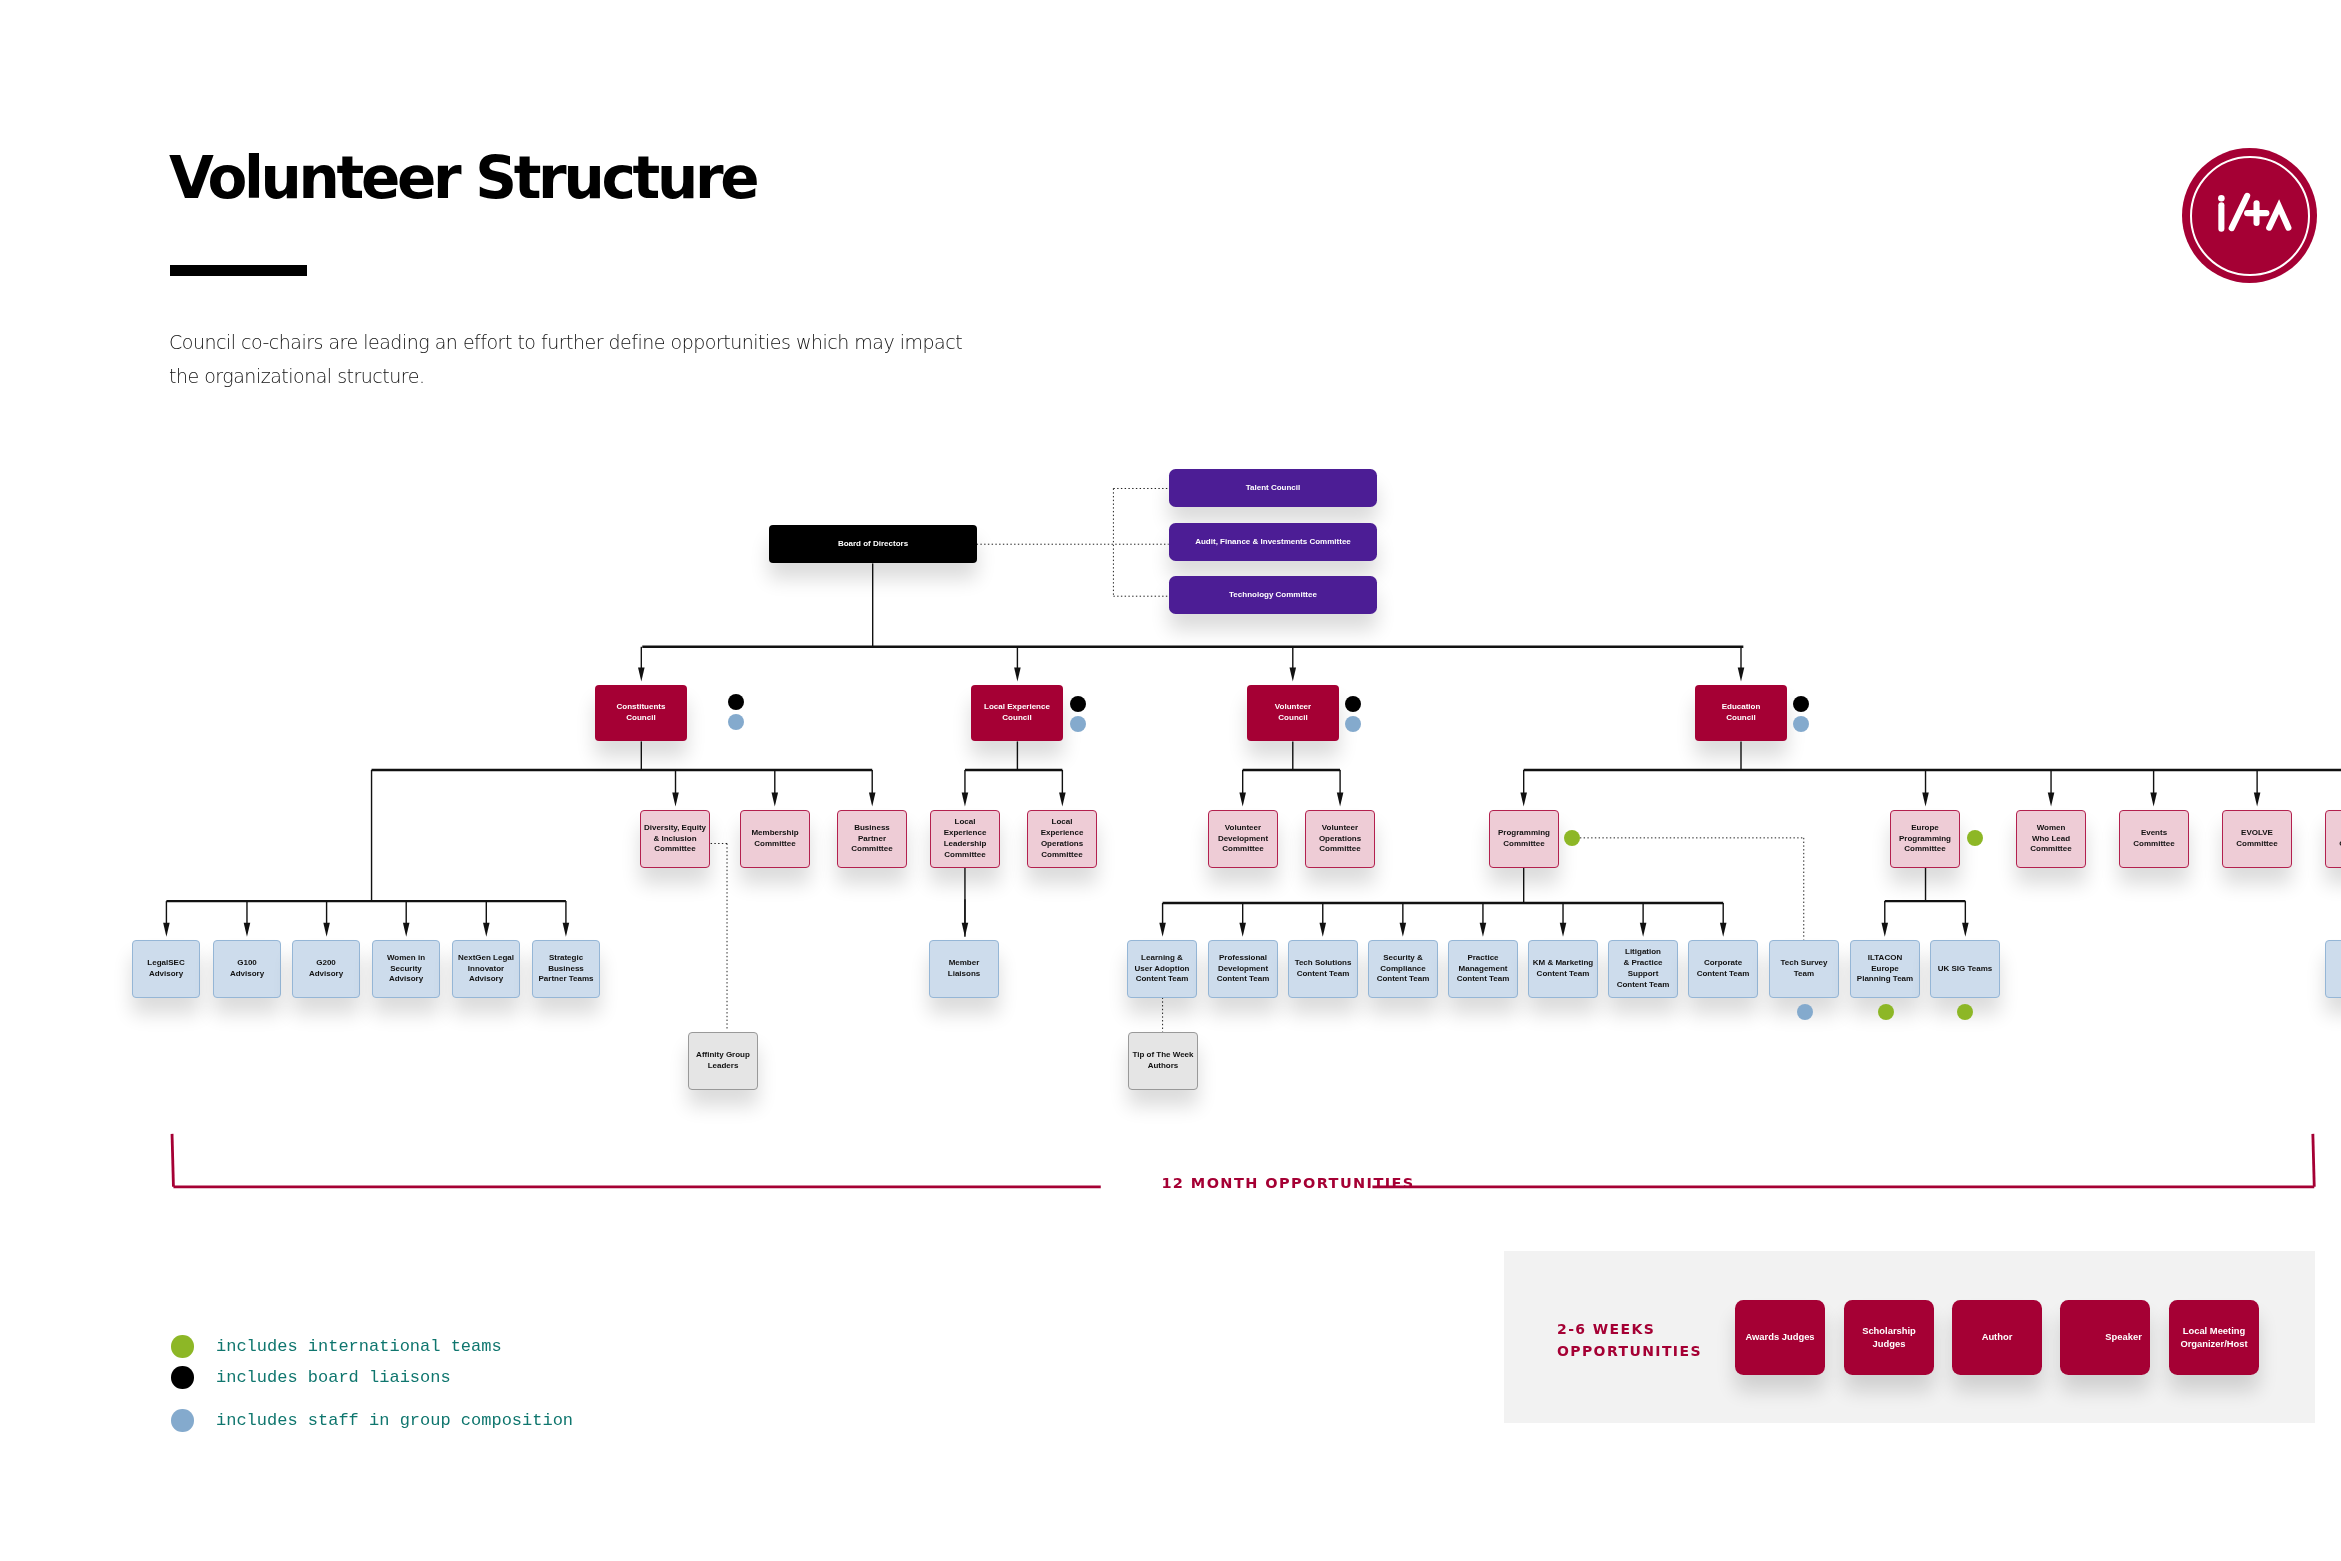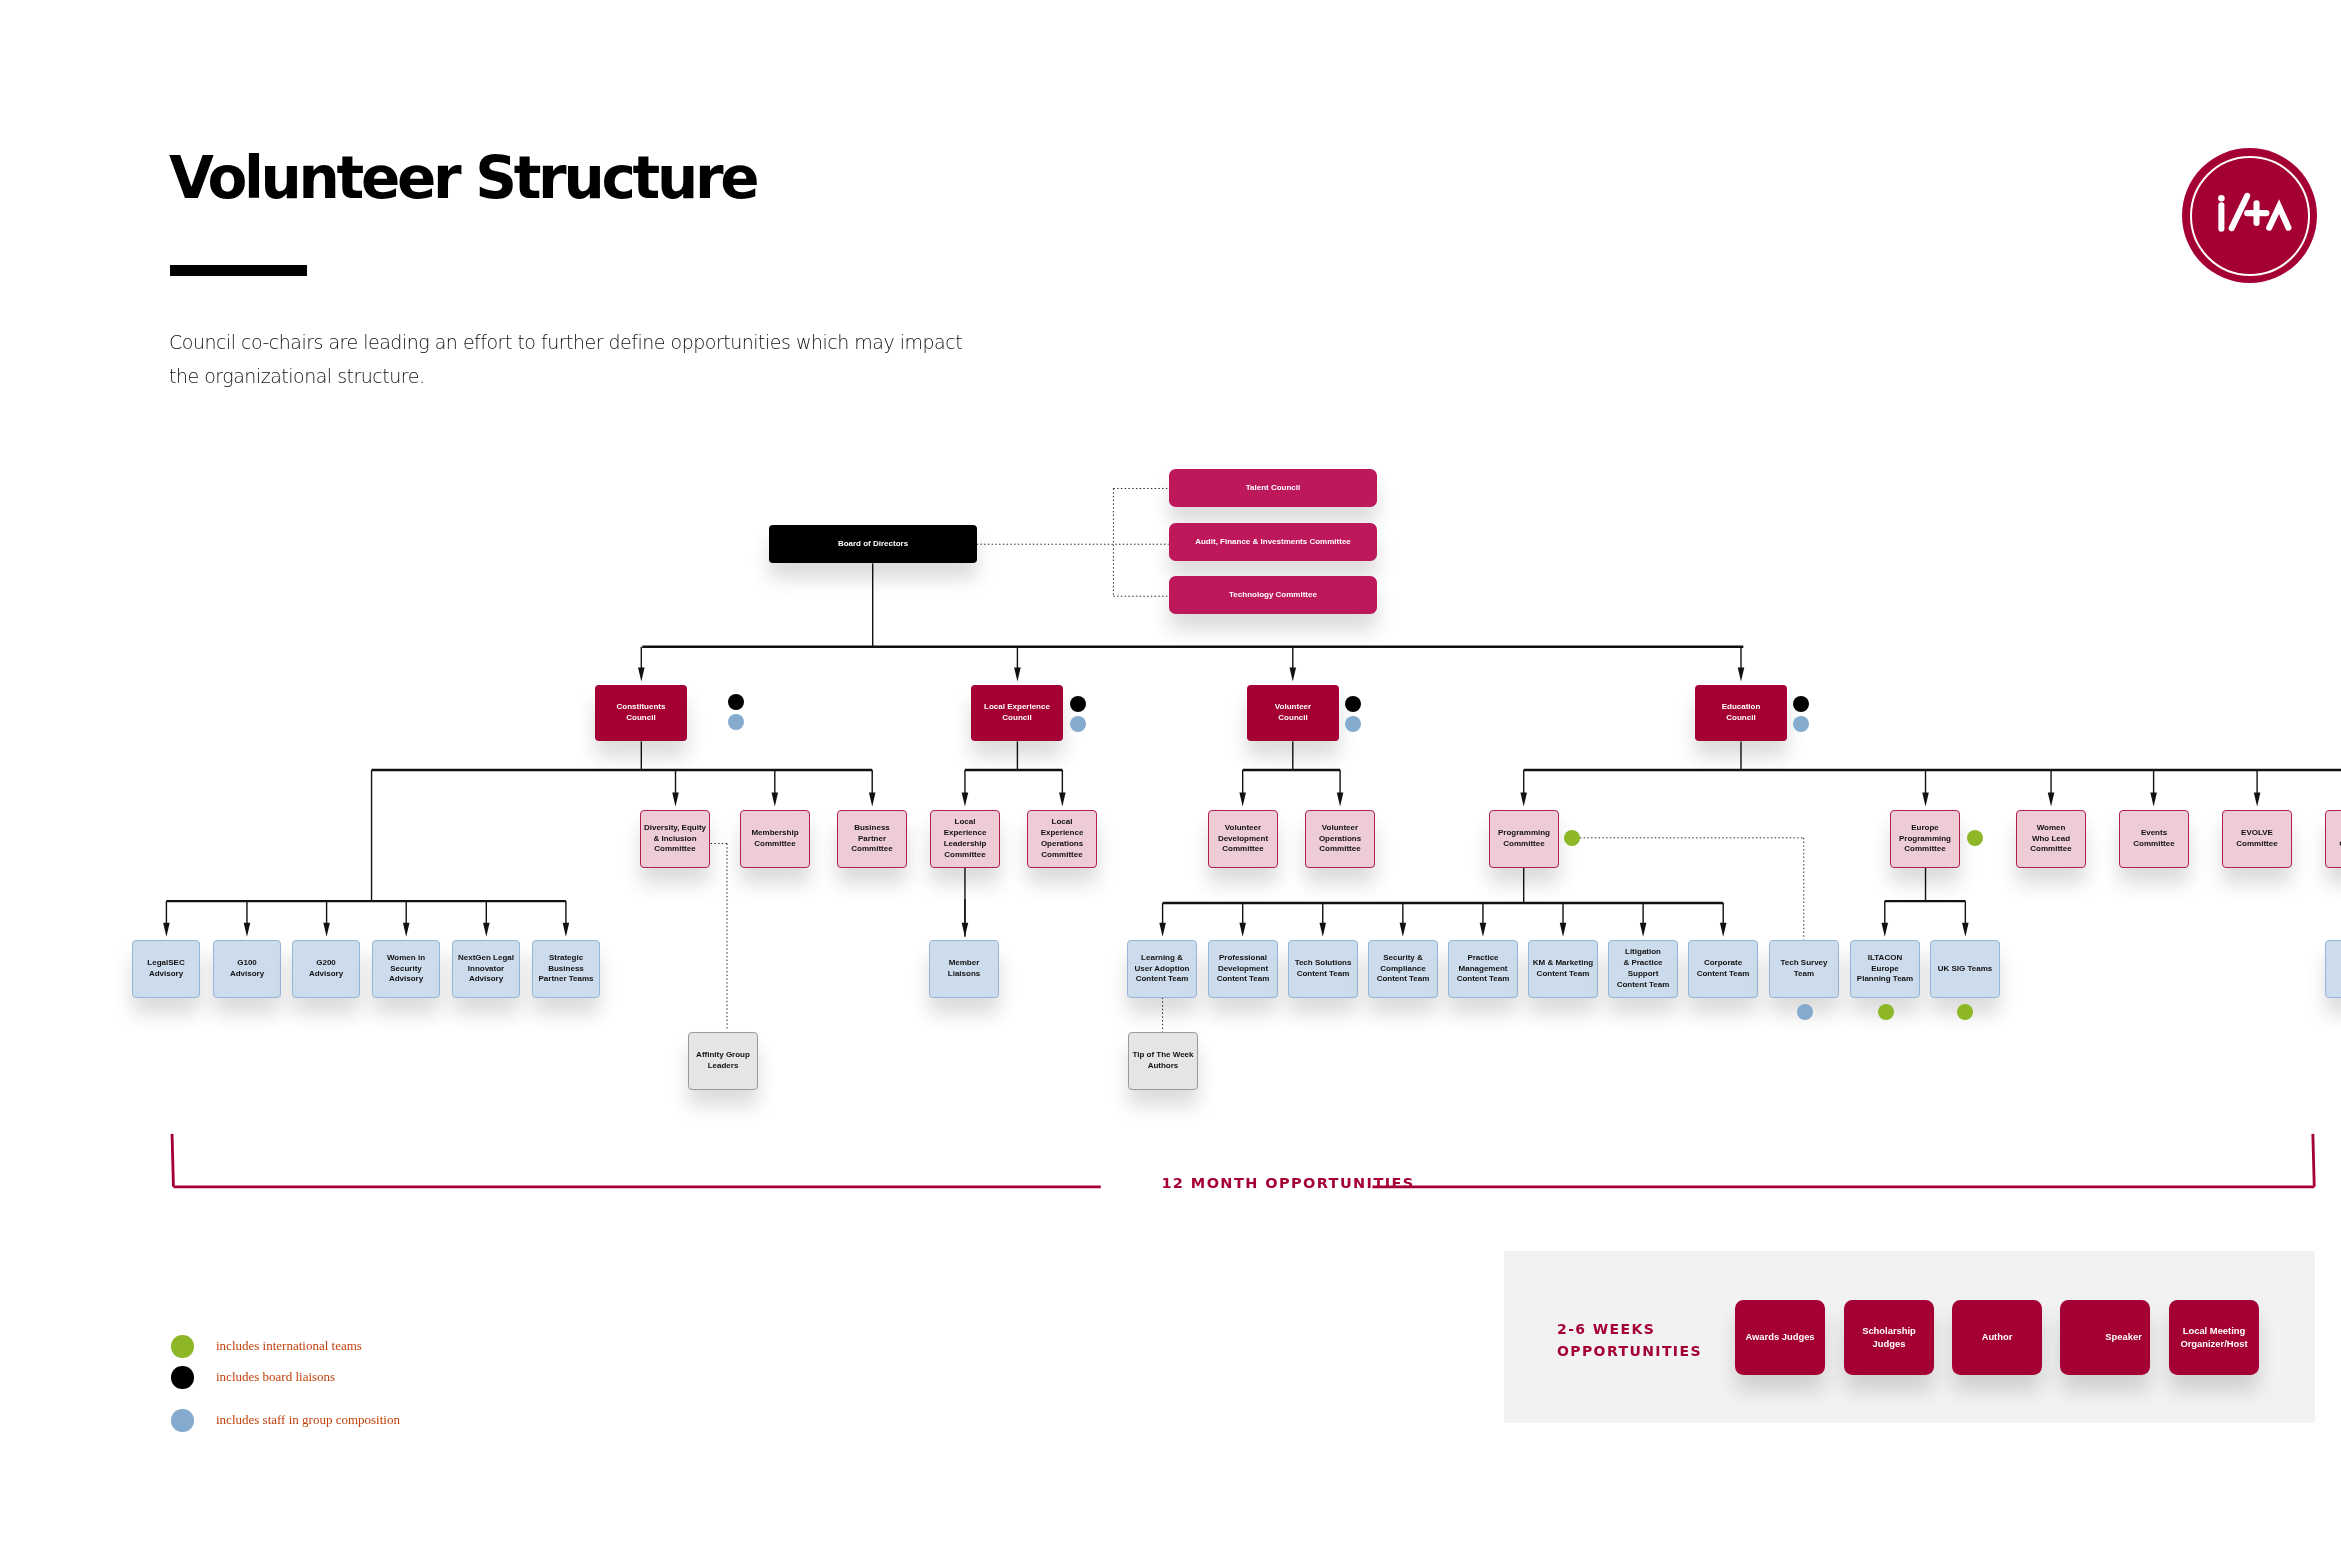--- a/index.html
+++ b/index.html
@@ -7,39 +7,39 @@
   .abs { position: absolute; }
   #page-title { left: 169px; top: 149px; font-family: "DejaVu Sans", sans-serif; font-weight: 700; font-size: 58px; letter-spacing: -3.3px; color: #000; margin: 0; line-height: 1; text-align: right; }
   #title-rule { left: 170px; top: 265px; width: 137px; height: 11.2px; background: #000; }
   #subtitle { left: 169px; top: 325px; width: 796px; font-family: "DejaVu Sans", sans-serif; font-weight: 300; font-size: 19px; line-height: 34px; color: #111; letter-spacing: -0.5px; }
   #logo { left: 2182px; top: 148px; width: 135px; height: 135px; border-radius: 50%; background: #a50034; }
   #logo .ring { position: absolute; left: 7.5px; top: 7.5px; right: 7.5px; bottom: 7.5px; border: 2.3px solid #fff; border-radius: 50%; }
   #logo svg { position: absolute; left: 0; top: 0; }
 
   .node { position: absolute; display: flex; align-items: center; justify-content: center; text-align: center; border-radius: 4px; box-sizing: border-box; font-family: "Liberation Sans", sans-serif; font-weight: 700; line-height: 1.35; box-shadow: 0 16px 19px rgba(0,0,0,0.14); white-space: pre-line; padding: 0 2.8px; }
   .n-board { background: #000; color: #fff; font-size: 8px; }
-  .n-side { background: #be185d; color: #fff; font-size: 8px; border-radius: 6.6px; }
+  .n-side { background: #4c1d95; color: #fff; font-size: 8px; border-radius: 6.6px; }
   .n-council { background: #a50034; color: #fff; font-size: 8px; }
   .n-committee { background: #eeccd6; color: #111; font-size: 8px; border: 1.4px solid #b3204e; }
   .n-team { background: #cddcec; color: #111; font-size: 8px; border: 1.4px solid #95b6d6; }
   .n-grey { background: #e5e5e5; color: #111; font-size: 8px; border: 1.4px solid #999; }
   .n-opp { background: #a50034; color: #fff; font-size: 9.4px; border-radius: 8.4px; }
 
   .dot { position: absolute; width: 16px; height: 16px; border-radius: 50%; }
 
   #connectors { position: absolute; left: 0; top: 0; }
 
   #bracket-label { left: 1077px; top: 1175px; width: 422px; text-align: center; font-family: "DejaVu Sans", sans-serif; font-weight: 700; font-size: 14.5px; letter-spacing: 1.4px; color: #a50034; }
 
   #short-panel { left: 1504px; top: 1251px; width: 811px; height: 172px; background: #f2f2f2; }
   #short-label { left: 1557px; top: 1319px; width: 178px; font-family: "DejaVu Sans", sans-serif; font-weight: 700; font-size: 14px; letter-spacing: 1.4px; line-height: 21.5px; color: #a50034; white-space: pre-line; }
 
   .legend-item { position: absolute; left: 171px; display: flex; align-items: center; }
   .legend-item .ldot { width: 22.5px; height: 22.5px; border-radius: 50%; margin-right: 22.5px; }
-  .legend-item span.txt { font-family: Liberation Serif, serif; font-weight: 300; font-size: 13px; color: #c2410c; }
+  .legend-item span.txt { font-family: Liberation Mono, monospace; font-weight: 300; font-size: 17px; color: #0f766e; }
 </style>
 </head>
 <body>
 
 <h1 id="page-title" class="abs">Volunteer Structure</h1>
 <div id="title-rule" class="abs"></div>
 <div id="subtitle" class="abs">Council co-chairs are leading an effort to further define opportunities which may impact the organizational structure.</div>
 <div id="logo" class="abs">
   <div class="ring"></div>
   <svg width="135" height="135" viewBox="0 0 288 288">

